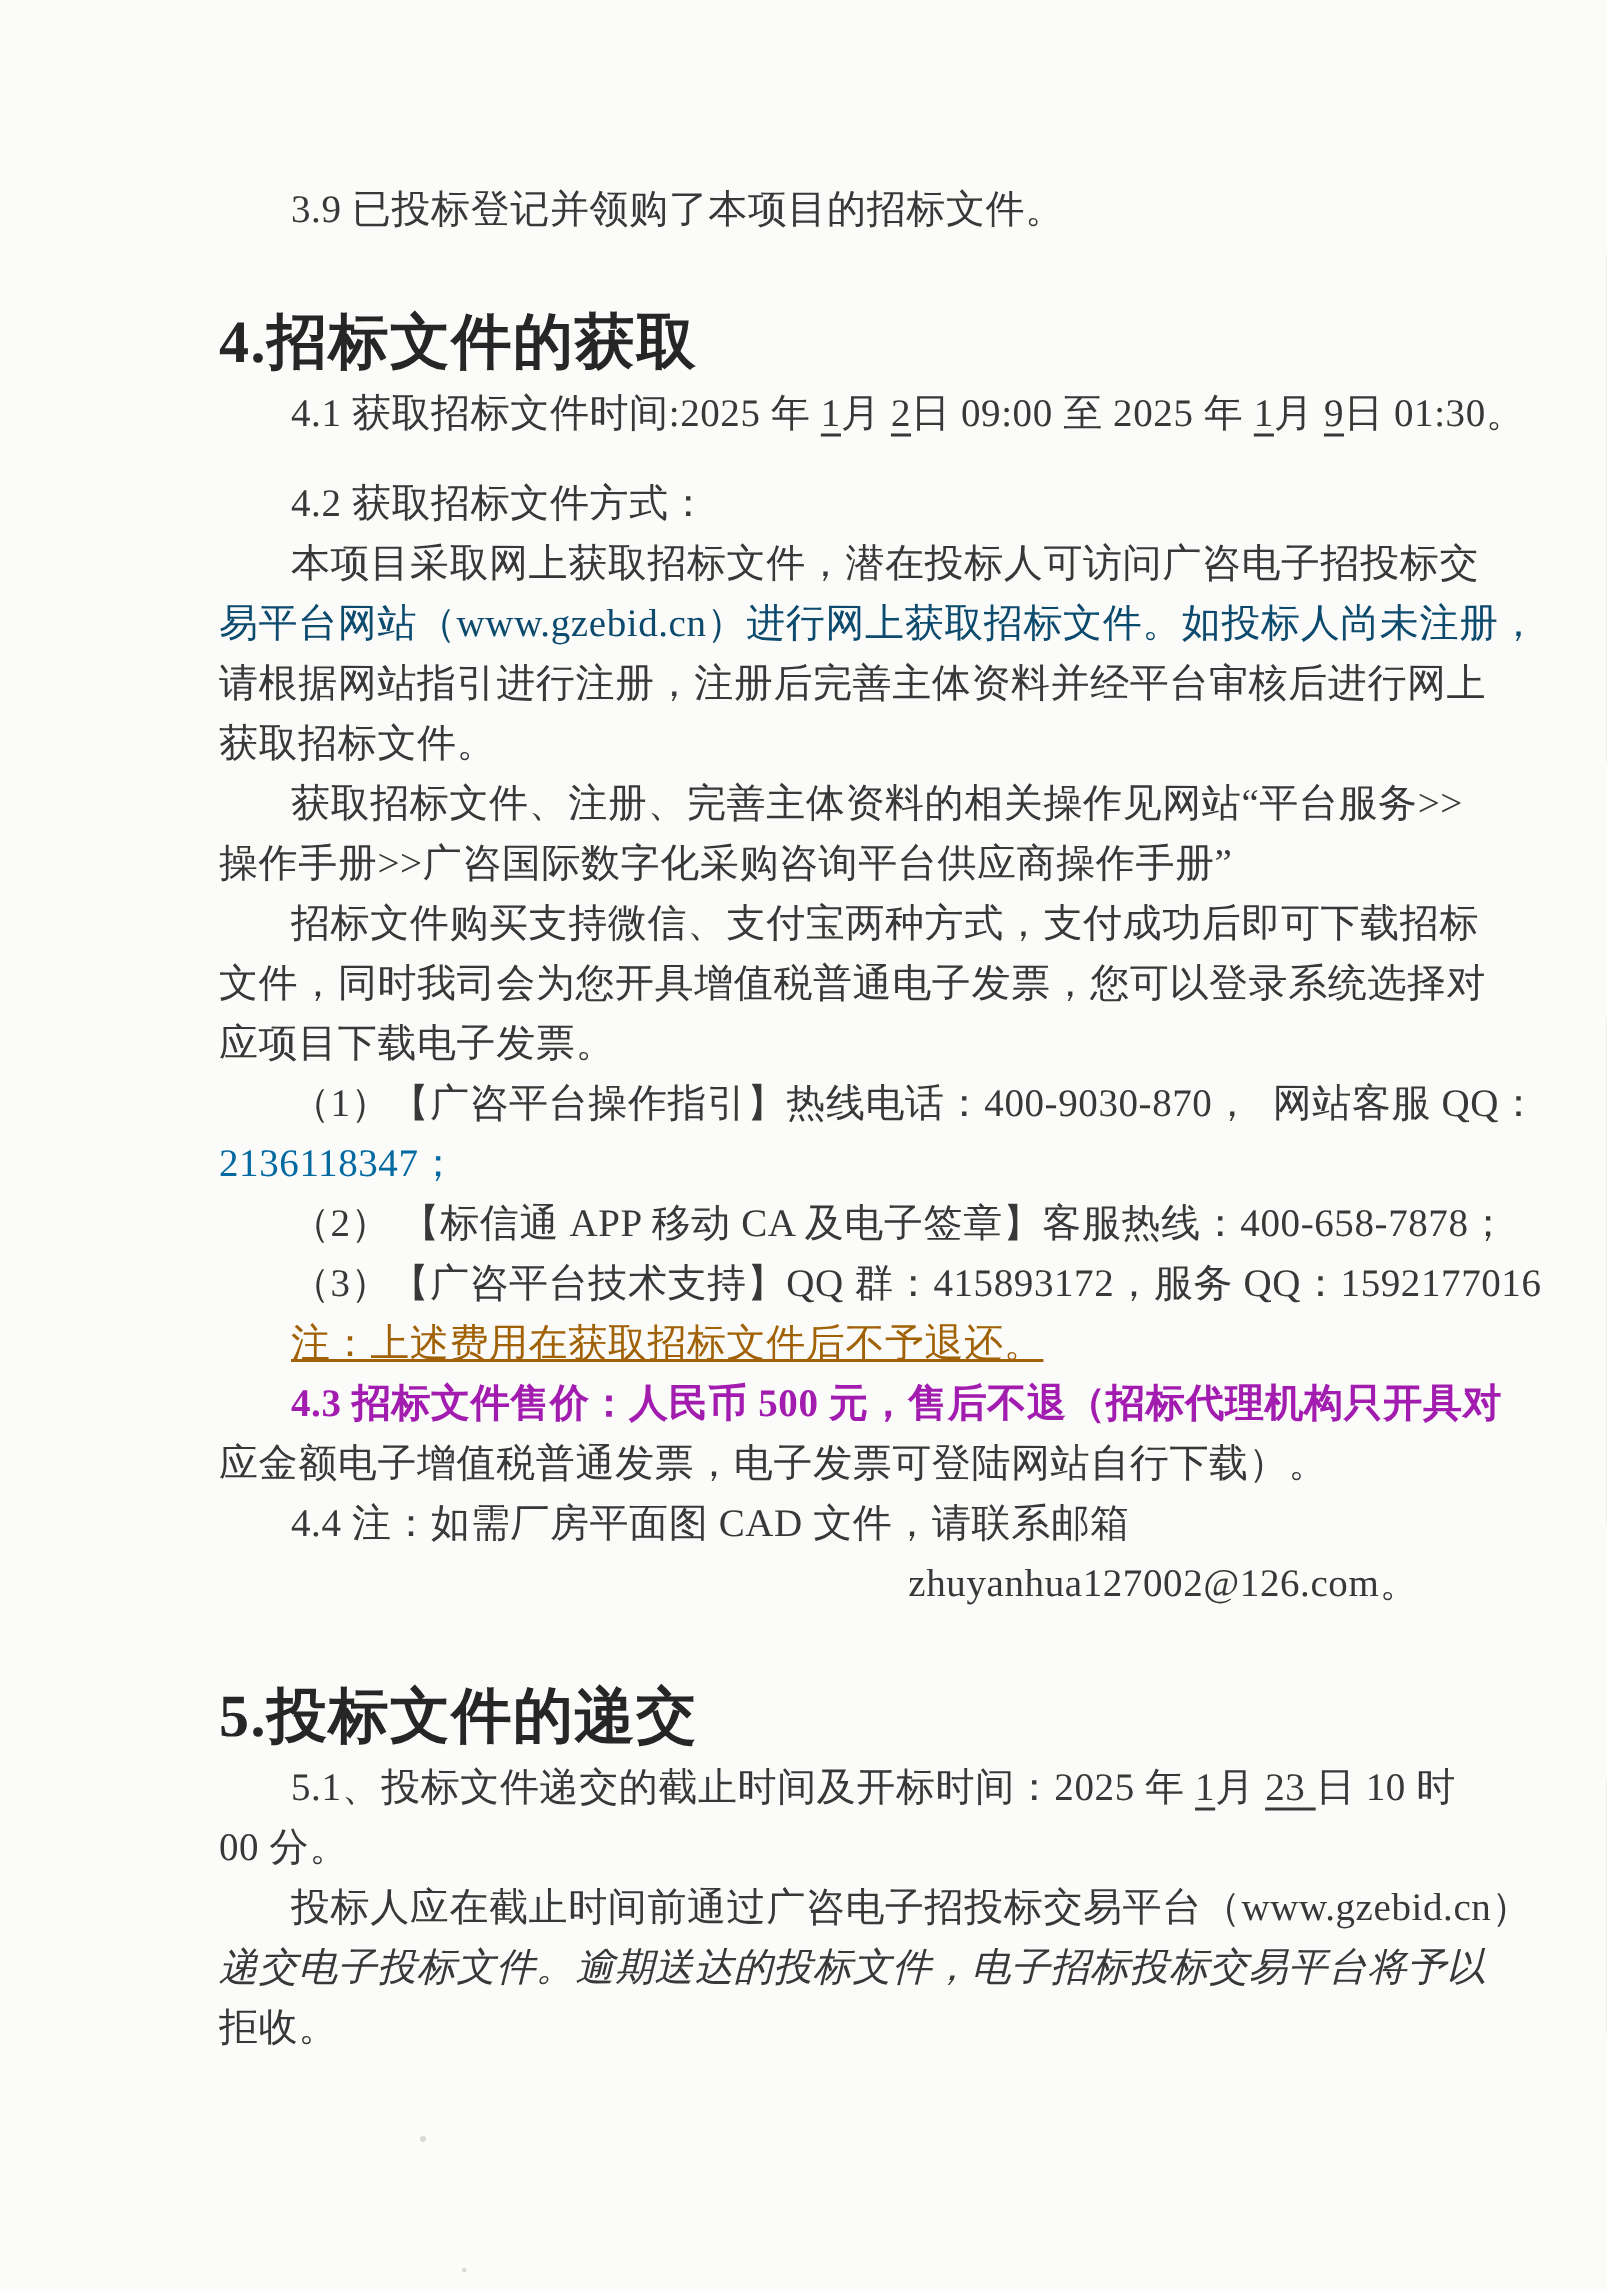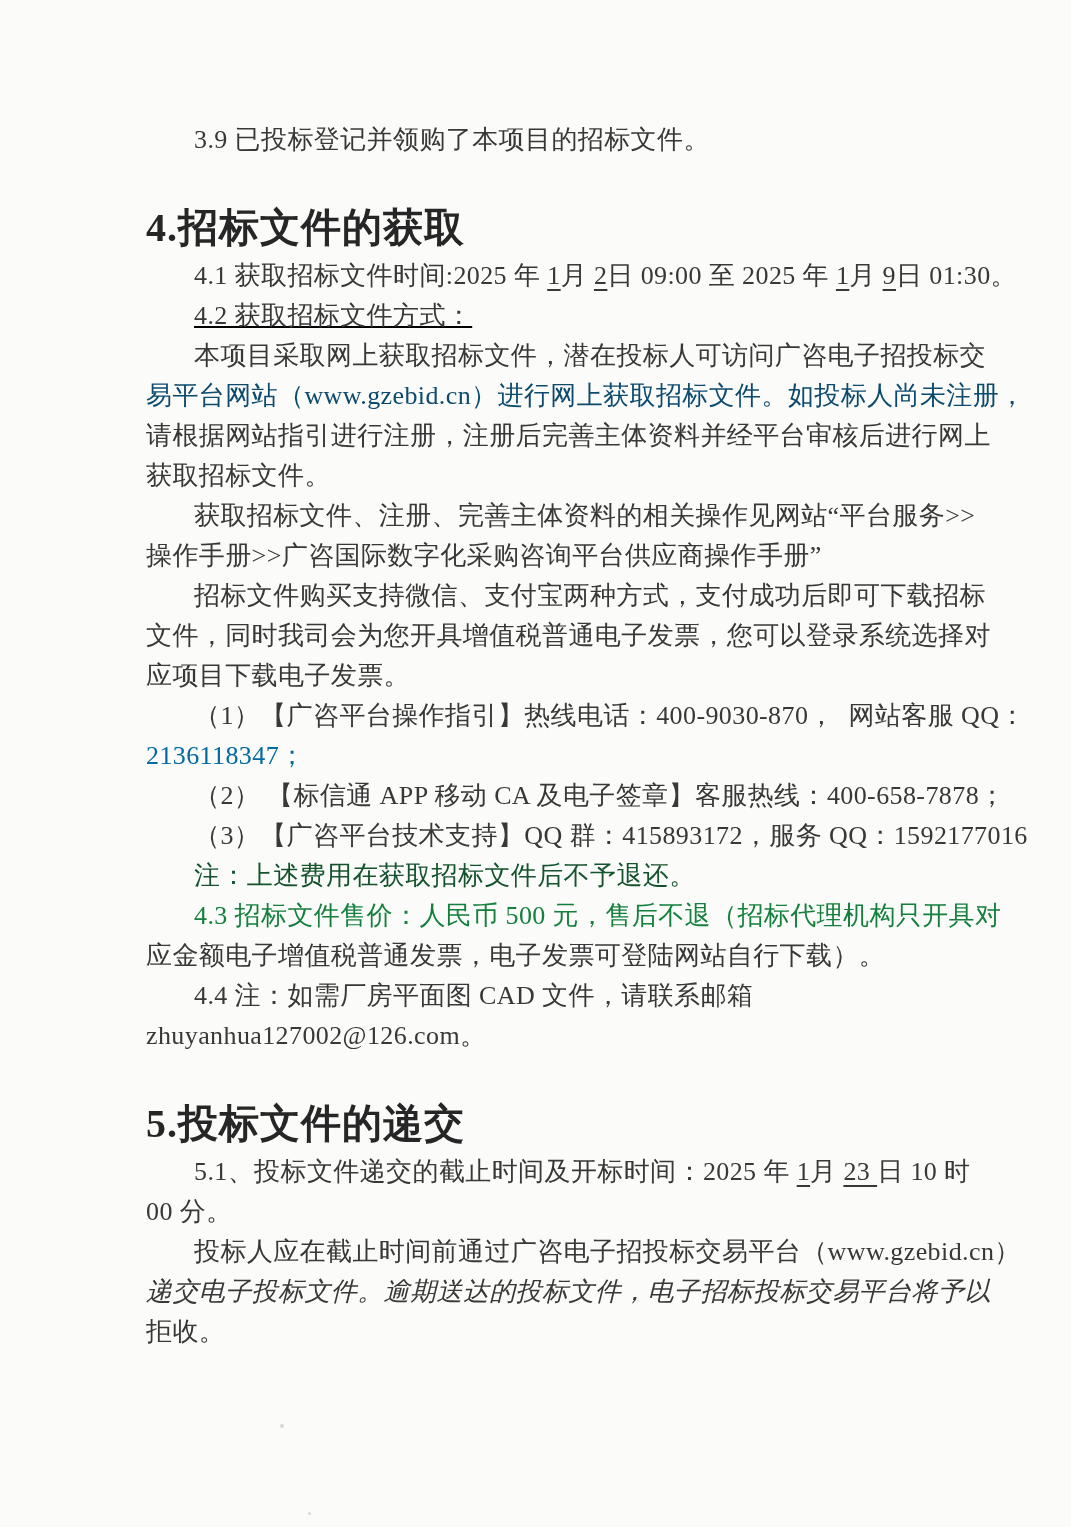--- a/index.html
+++ b/index.html
@@ -37,21 +37,21 @@
     font-weight: bold;
     letter-spacing: 1px;
     color: #262626;
     white-space: pre;
   }
   [data-block="section-4-heading"],
   [data-block="section-5-heading"] {
     margin-top: 44px;
     margin-bottom: 4px;
   }
-  [data-block="clause-4-2"] { margin-top: 0; text-decoration: underline; }
+  [data-block="clause-4-2"] { margin-top: 20px; }
   .u {
     text-decoration: underline;
     text-decoration-thickness: 1.5px;
     text-underline-offset: 5px;
   }
   
   .speck {
     position: absolute;
     background: #d8d8d4;
     border-radius: 50%;
@@ -91,29 +91,29 @@
         <div class="line indent" style="color: rgb(56, 56, 56);"><span class="">（1）【广咨平台操作指引】热线电话：400-9030-870，  网站客服 QQ：</span></div>
         <div class="line" style="color: #0369a1;"><span class="">2136118347；</span></div>
       </div>
       <div class="para" data-block="para-hotline-biaoxintong">
         <div class="line indent" style="color: rgb(56, 56, 56);"><span class="">（2） 【标信通 APP 移动 CA 及电子签章】客服热线：400-658-7878；</span></div>
       </div>
       <div class="para" data-block="para-hotline-support">
         <div class="line indent" style="color: rgb(56, 56, 56);"><span class="">（3）【广咨平台技术支持】QQ 群：415893172，服务 QQ：1592177016</span></div>
       </div>
       <div class="para" data-block="para-fee-note">
-        <div class="line indent" style="color: #14532d;"><span class="">注：上述费用在获取招标文件后不予退还。</span></div>
+        <div class="line indent" style="color: #a16207; text-decoration: underline;"><span class="">注：上述费用在获取招标文件后不予退还。</span></div>
       </div>
       <div class="para" data-block="clause-4-3">
-        <div class="line indent" style="color: #15803d;"><span class="">4.3 招标文件售价：人民币 500 元，售后不退（招标代理机构只开具对</span></div>
+        <div class="line indent" style="color: #a21caf; font-weight: bold;"><span class="">4.3 招标文件售价：人民币 500 元，售后不退（招标代理机构只开具对</span></div>
         <div class="line" style="color: rgb(56, 56, 56);"><span class="">应金额电子增值税普通发票，电子发票可登陆网站自行下载）。</span></div>
       </div>
       <div class="para" data-block="clause-4-4">
         <div class="line indent" style="color: rgb(56, 56, 56);"><span class="">4.4 注：如需厂房平面图 CAD 文件，请联系邮箱</span></div>
-        <div class="line" style="color: rgb(56, 56, 56);"><span class="">zhuyanhua127002@126.com。</span></div>
+        <div class="line" style="color: rgb(56, 56, 56); text-align: right;"><span class="">zhuyanhua127002@126.com。</span></div>
       </div>
       <div class="heading" data-block="section-5-heading" style="color: rgb(38, 38, 38);">5.投标文件的递交</div>
       <div class="para" data-block="clause-5-1">
         <div class="line indent" style="color: rgb(56, 56, 56);"><span class="">5.1、投标文件递交的截止时间及开标时间：2025 年 </span><span class="u">1</span><span class="">月 </span><span class="u">23 </span><span class="">日 10 时</span></div>
         <div class="line" style="color: rgb(56, 56, 56);"><span class="">00 分。</span></div>
       </div>
       <div class="para" data-block="para-submission">
         <div class="line indent" style="color: rgb(56, 56, 56);"><span class="">投标人应在截止时间前通过广咨电子招投标交易平台（www.gzebid.cn）</span></div>
         <div class="line" style="color: rgb(56, 56, 56); font-style: italic;"><span class="">递交电子投标文件。逾期送达的投标文件，电子招标投标交易平台将予以</span></div>
         <div class="line" style="color: rgb(56, 56, 56);"><span class="">拒收。</span></div>

